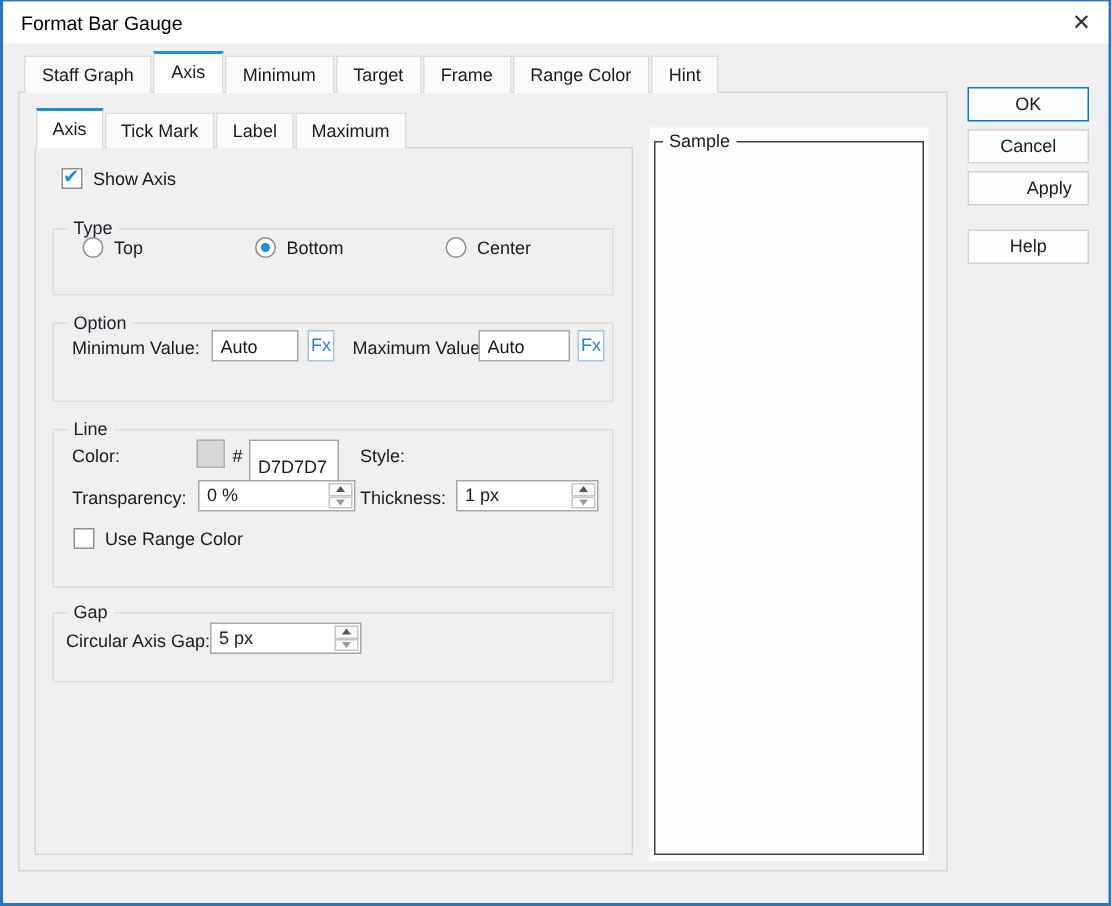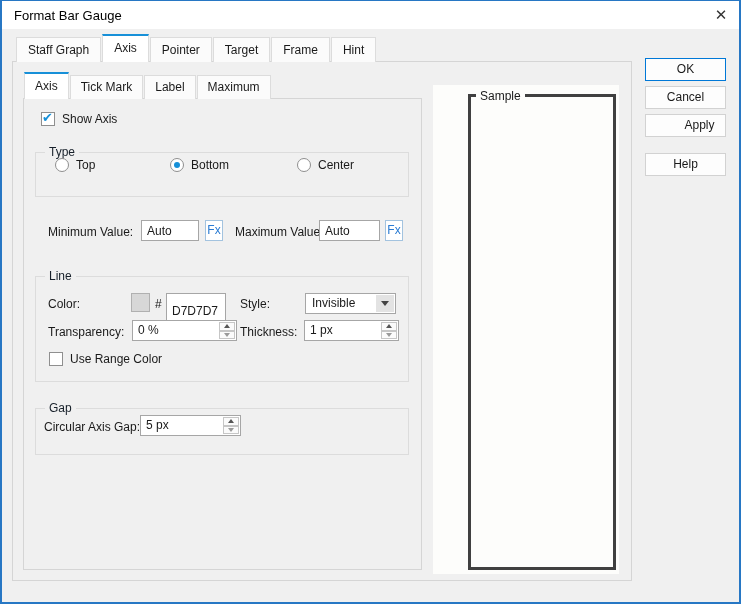--- a/index.html
+++ b/index.html
@@ -85,44 +85,45 @@
               display:flex; align-items:center; justify-content:center; }
   .arr-up { width:0; height:0; border-left:3px solid transparent; border-right:3px solid transparent;
             border-bottom:4px solid #555; }
   .arr-down { width:0; height:0; border-left:3px solid transparent; border-right:3px solid transparent;
               border-top:4px solid #9a9a9a; }
 
   
   .sample-box { position:absolute; left:431px; top:84px; width:186px; height:489px;
                 background:#fdfdfb; z-index:2; }
   .sample-fieldset { position:absolute; left:3px; top:9px; right:3px; bottom:4px;
-                     border:3px solid #404040;margin-left:32px; }
+                     border:1px solid #404040; }
   .sample-legend { position:absolute; top:-8px; left:5px; background:#fdfdfb; padding:0 4px; }
 
   
   .btn { position:absolute; left:643px; width:81px; height:23px; background:#fdfdfd;
          border:1px solid #d2d2d2; text-align:center; line-height:21px; z-index:3; }
   .btn.primary { border-color:#0078d7; }
 </style>
 </head>
 <body>
 
 <div class="dialog">
 
   <div class="titlebar">
     <span class="title-text">Format Bar Gauge</span>
     <span class="close-btn">✕</span>
   </div>
 
   <div class="tabs tabs1">
     <div class="tab">Staff Graph</div>
     <div class="tab selected">Axis</div>
-    <div class="tab">Pointer</div>
+    <div class="tab">Minimum</div>
     <div class="tab">Target</div>
     <div class="tab">Frame</div>
+    <div class="tab">Range Color</div>
     <div class="tab">Hint</div>
   </div>
 
   <div class="outer-panel"></div>
 
   <div class="tabs tabs2">
     <div class="tab selected">Axis</div>
     <div class="tab">Tick Mark</div>
     <div class="tab">Label</div>
     <div class="tab">Maximum</div>
@@ -146,47 +147,44 @@
   </div>
   <div class="radio-row" style="left:168px; top:157px;">
     <span class="rb on"></span>
     <span>Bottom</span>
   </div>
   <div class="radio-row" style="left:295px; top:157px;">
     <span class="rb"></span>
     <span>Center</span>
   </div>
 
+  <div class="group" style="left:33px; top:203px; width:374px; height:53px;">
+    <span class="group-legend">Option</span>
+  </div>
   <span class="lbl" style="left:46px; top:224px;">Minimum Value:</span>
   <span class="txt-wrap" style="left:139px; top:219px; width:58px; height:21px;">
     <input class="txt" value="Auto" style="">
   </span>
   <div class="fx-btn" style="left:203px; top:219px;">Fx</div>
   <span class="lbl" style="left:233px; top:224px;">Maximum Value:</span>
   <span class="txt-wrap" style="left:317px; top:219px; width:61px; height:21px;">
     <input class="txt" value="Auto" style="">
   </span>
   <div class="fx-btn" style="left:383px; top:219px;">Fx</div>
 
-  <div class="group" style="left:33px; top:264px; width:374px; height:106px;">
+  <div class="group" style="left:33px; top:274px; width:374px; height:106px;">
     <span class="group-legend">Line</span>
   </div>
   <span class="lbl" style="left:46px; top:296px;">Color:</span>
   <div class="swatch" style="left: 129px; top: 292px; background-color: rgb(215, 215, 215);"></div>
   <span class="lbl" style="left:153px; top:296px;">#</span>
   <span class="txt-wrap" style="left:164px; top:292px; width:60px; height:36px;">
     <input class="txt" value="D7D7D7" style="">
   </span>
   <span class="lbl" style="left:238px; top:296px;">Style:</span>
-  <div class="dropdown" style="left:303px; top:292px; width:91px; height:21px;">
-    <span class="dd-text">Invisible</span>
-    <span class="dd-arrow-box">
-        <span class="dd-arrow"></span>
-      </span>
-  </div>
   <span class="lbl" style="left:46px; top:324px;">Transparency:</span>
   <div class="spinner" style="left:130px; top:319px; width:105px; height:21px;">
     <span class="spin-text">0 %</span>
     <span class="spin-btns">
       <span class="spin-btn">
           <span class="arr-up"></span>
         </span>
       <span class="spin-btn">
           <span class="arr-down"></span>
         </span>

